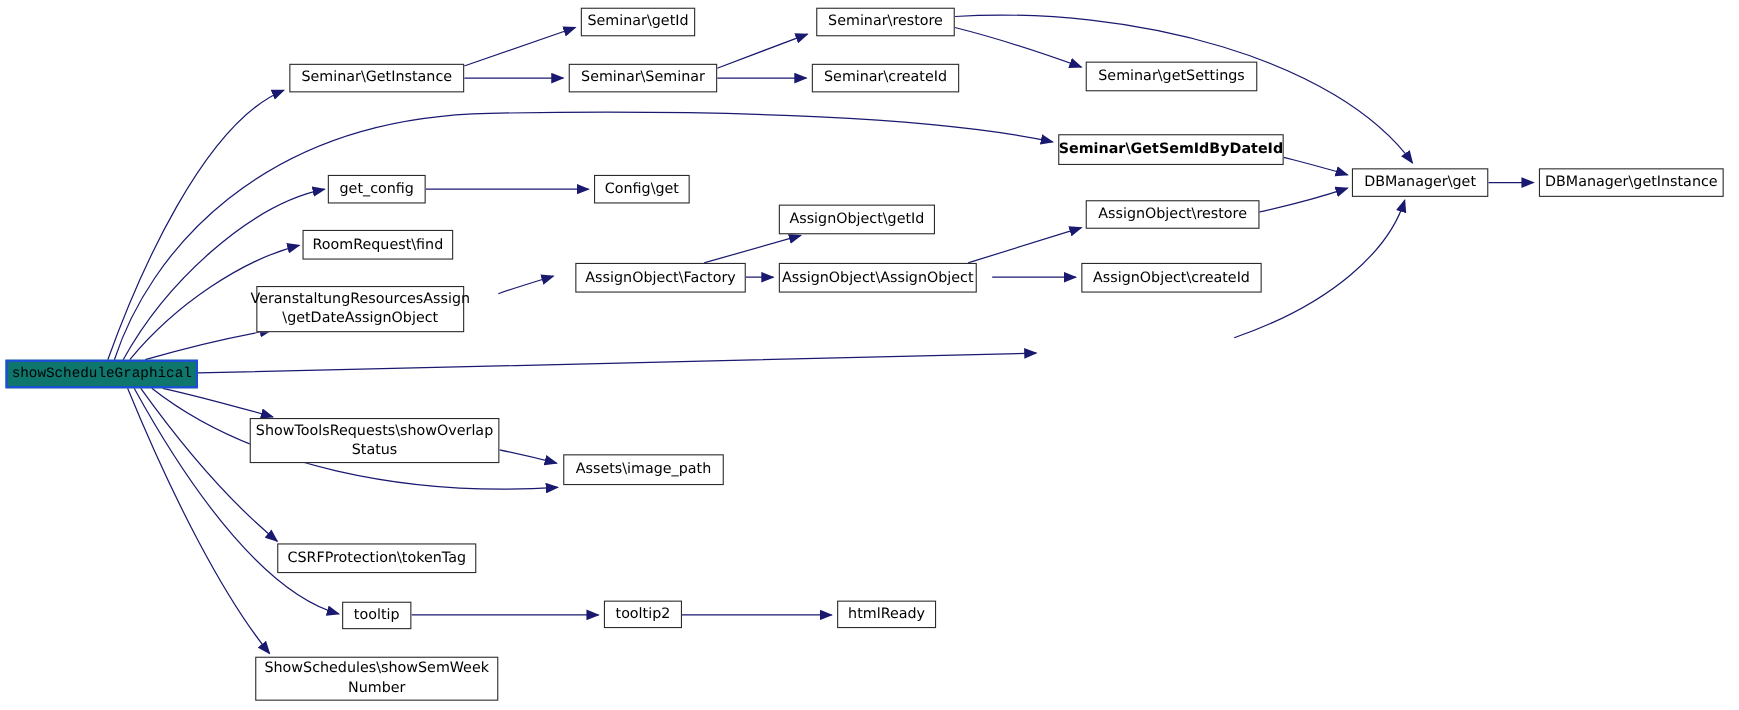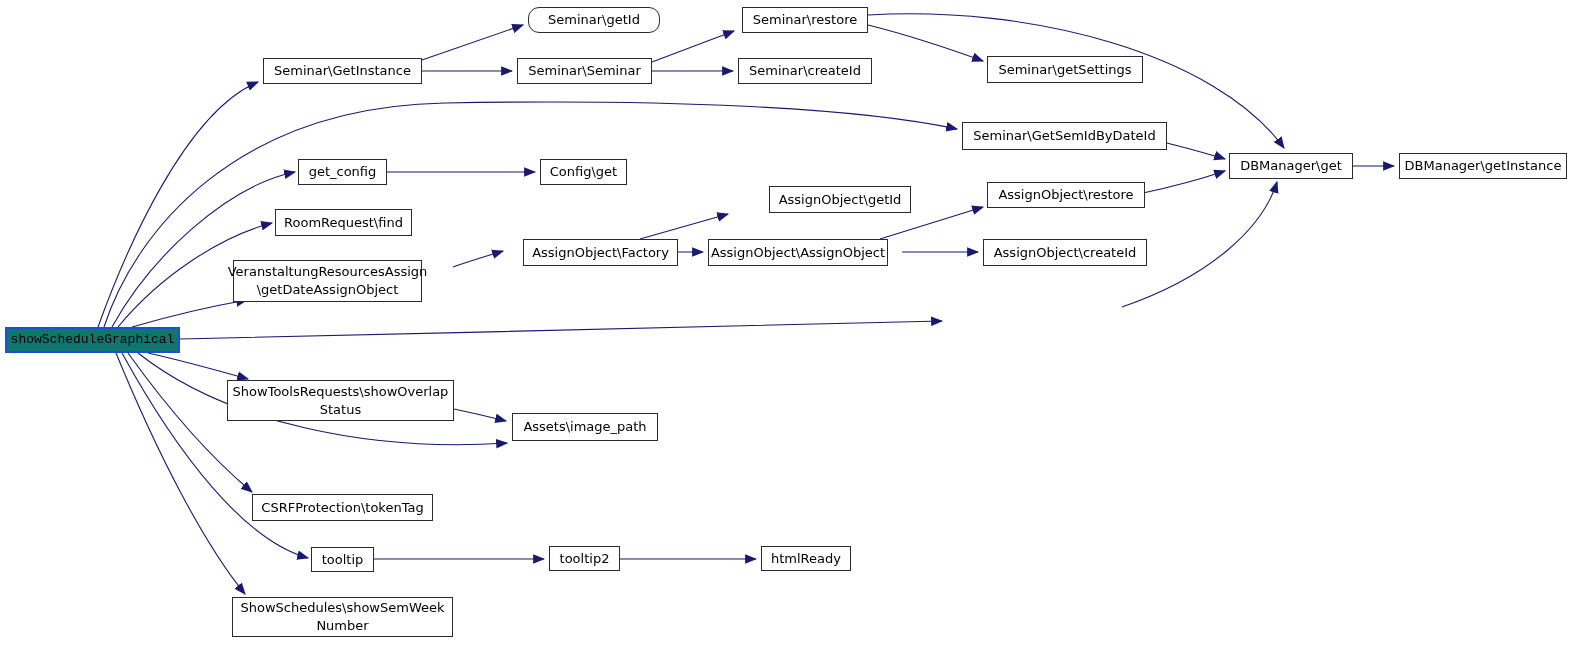--- a/index.html
+++ b/index.html
@@ -68,34 +68,34 @@
       <path d="M 902 252 L 978 252" fill="none" stroke="#191970" stroke-width="1.1" marker-end="url(#arrow)"></path>
       <path d="M 1143 193 C 1176 186 1201 179 1225 171" fill="none" stroke="#191970" stroke-width="1.1" marker-end="url(#arrow)"></path>
       <path d="M 1122 307 C 1212 276 1263 227 1277 182" fill="none" stroke="#191970" stroke-width="1.1" marker-end="url(#arrow)"></path>
       <path d="M 1353 166 L 1394 166" fill="none" stroke="#191970" stroke-width="1.1" marker-end="url(#arrow)"></path>
       <path d="M 454 409 C 473 413 490 417 506 421" fill="none" stroke="#191970" stroke-width="1.1" marker-end="url(#arrow)"></path>
       <path d="M 374 559 L 544 559" fill="none" stroke="#191970" stroke-width="1.1" marker-end="url(#arrow)"></path>
       <path d="M 620 559 L 756 559" fill="none" stroke="#191970" stroke-width="1.1" marker-end="url(#arrow)"></path>
     </svg>
     <div class="node highlight" style="left: 5px; top: 327px; width: 175px; height: 26px;">showScheduleGraphical</div>
     <div class="node" style="left: 263px; top: 58px; width: 159px; height: 26px;">Seminar\GetInstance</div>
-    <div class="node" style="left: 528px; top: 7px; width: 132px; height: 26px; border-radius: 11px;">Seminar\getId</div>
+    <div class="node" style="left: 528px; top: 7px; width: 104px; height: 26px;">Seminar\getId</div>
     <div class="node" style="left: 742px; top: 7px; width: 126px; height: 26px;">Seminar\restore</div>
     <div class="node" style="left: 517px; top: 58px; width: 135px; height: 26px; text-align: center;">Seminar\Seminar</div>
     <div class="node" style="left: 738px; top: 58px; width: 134px; height: 26px;">Seminar\createId</div>
     <div class="node" style="left: 987px; top: 56px; width: 156px; height: 27px;">Seminar\getSettings</div>
-    <div class="node" style="left: 962px; top: 122px; width: 205px; height: 28px;">Seminar\GetSemIdByDateId</div>
+    <div class="node" style="left: 962px; top: 122px; width: 205px; height: 28px; font-weight: bold;">Seminar\GetSemIdByDateId</div>
     <div class="node" style="left: 1229px; top: 153px; width: 124px; height: 26px;">DBManager\get</div>
     <div class="node" style="left: 1399px; top: 153px; width: 168px; height: 26px;">DBManager\getInstance</div>
     <div class="node" style="left: 298px; top: 159px; width: 89px; height: 26px;">get_config</div>
     <div class="node" style="left: 540px; top: 159px; width: 87px; height: 26px;">Config\get</div>
     <div class="node" style="left: 275px; top: 209px; width: 137px; height: 27px;">RoomRequest\find</div>
     <div class="node" style="left: 233px; top: 260px; width: 189px; height: 42px;">VeranstaltungResourcesAssign
 \getDateAssignObject</div>
-    <div class="node" style="left: 769px; top: 186px; width: 142px; height: 27px;">AssignObject\getId</div>
+    <div class="node" style="left: 708px; top: 186px; width: 142px; height: 27px;">AssignObject\getId</div>
     <div class="node" style="left: 507px; top: 239px; width: 155px; height: 27px; margin-left: 16px;">AssignObject\Factory</div>
     <div class="node" style="left: 708px; top: 239px; width: 180px; height: 27px;">AssignObject\AssignObject</div>
     <div class="node" style="left: 983px; top: 239px; width: 164px; height: 27px;">AssignObject\createId</div>
     <div class="node" style="left: 987px; top: 182px; width: 158px; height: 26px;">AssignObject\restore</div>
     <div class="node" style="left: 227px; top: 380px; width: 227px; height: 41px;">ShowToolsRequests\showOverlap
 Status</div>
     <div class="node" style="left: 512px; top: 413px; width: 146px; height: 28px;">Assets\image_path</div>
     <div class="node" style="left: 252px; top: 494px; width: 181px; height: 27px;">CSRFProtection\tokenTag</div>
     <div class="node" style="left: 311px; top: 547px; width: 63px; height: 25px;">tooltip</div>
     <div class="node" style="left: 549px; top: 546px; width: 71px; height: 25px;">tooltip2</div>

